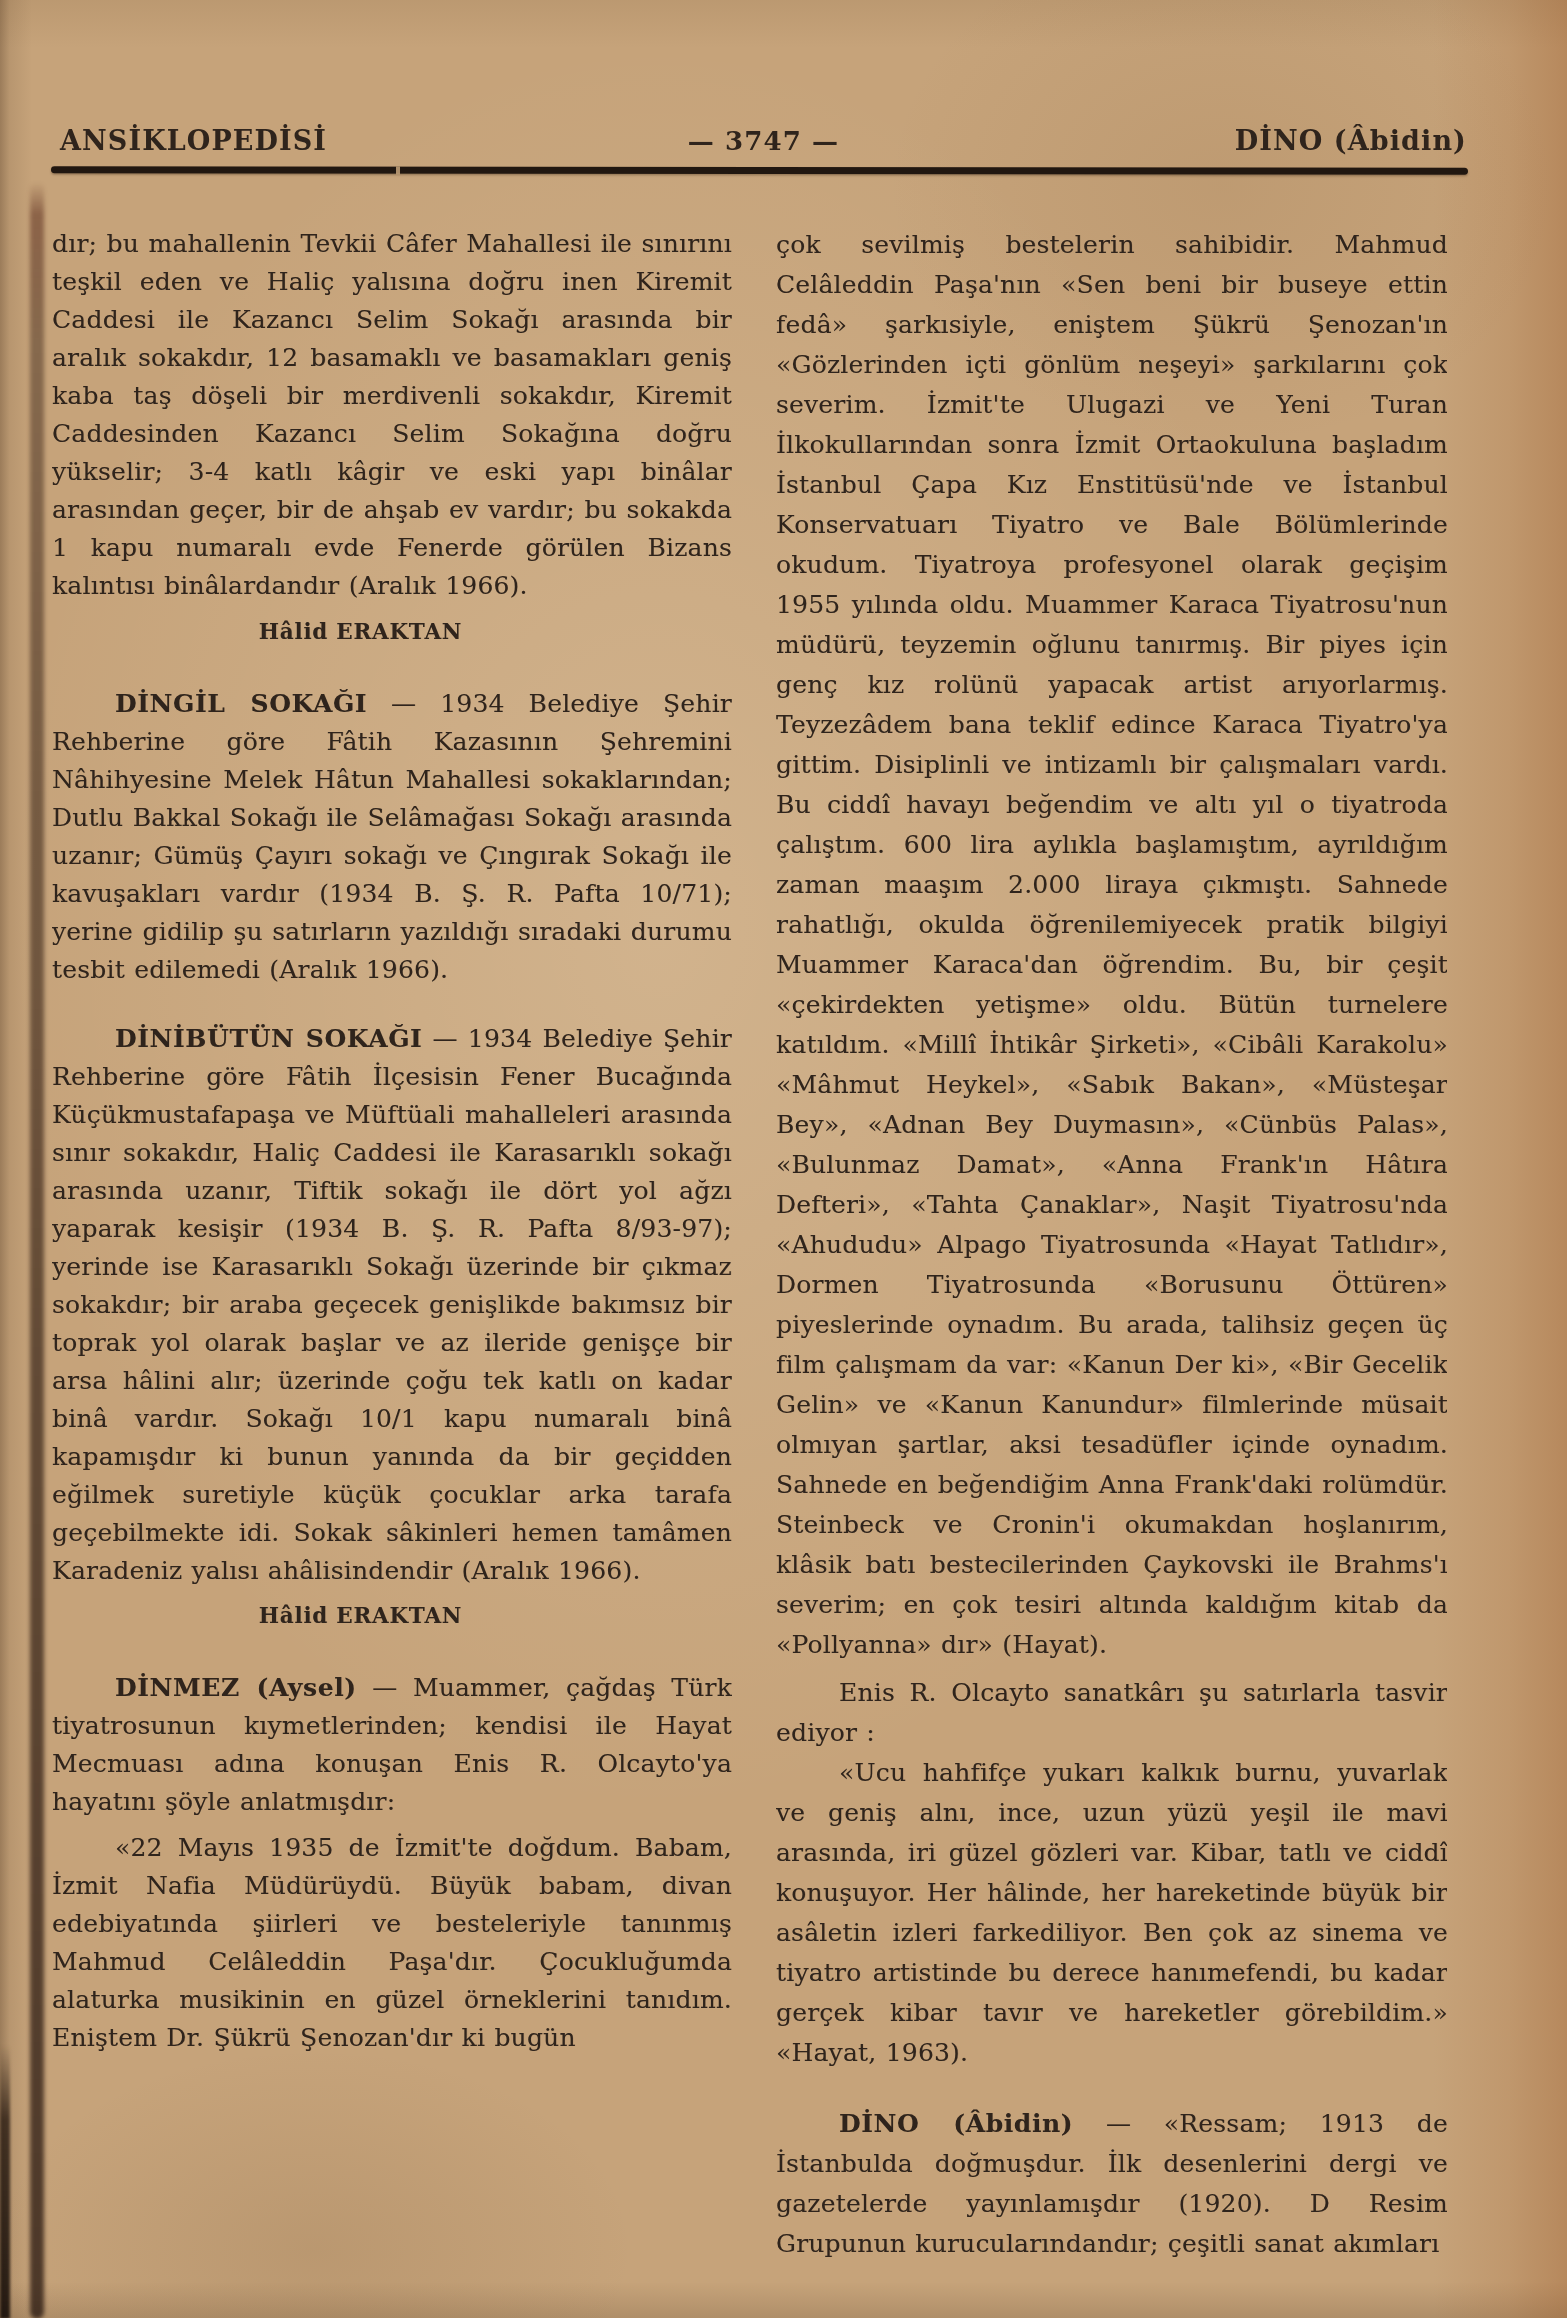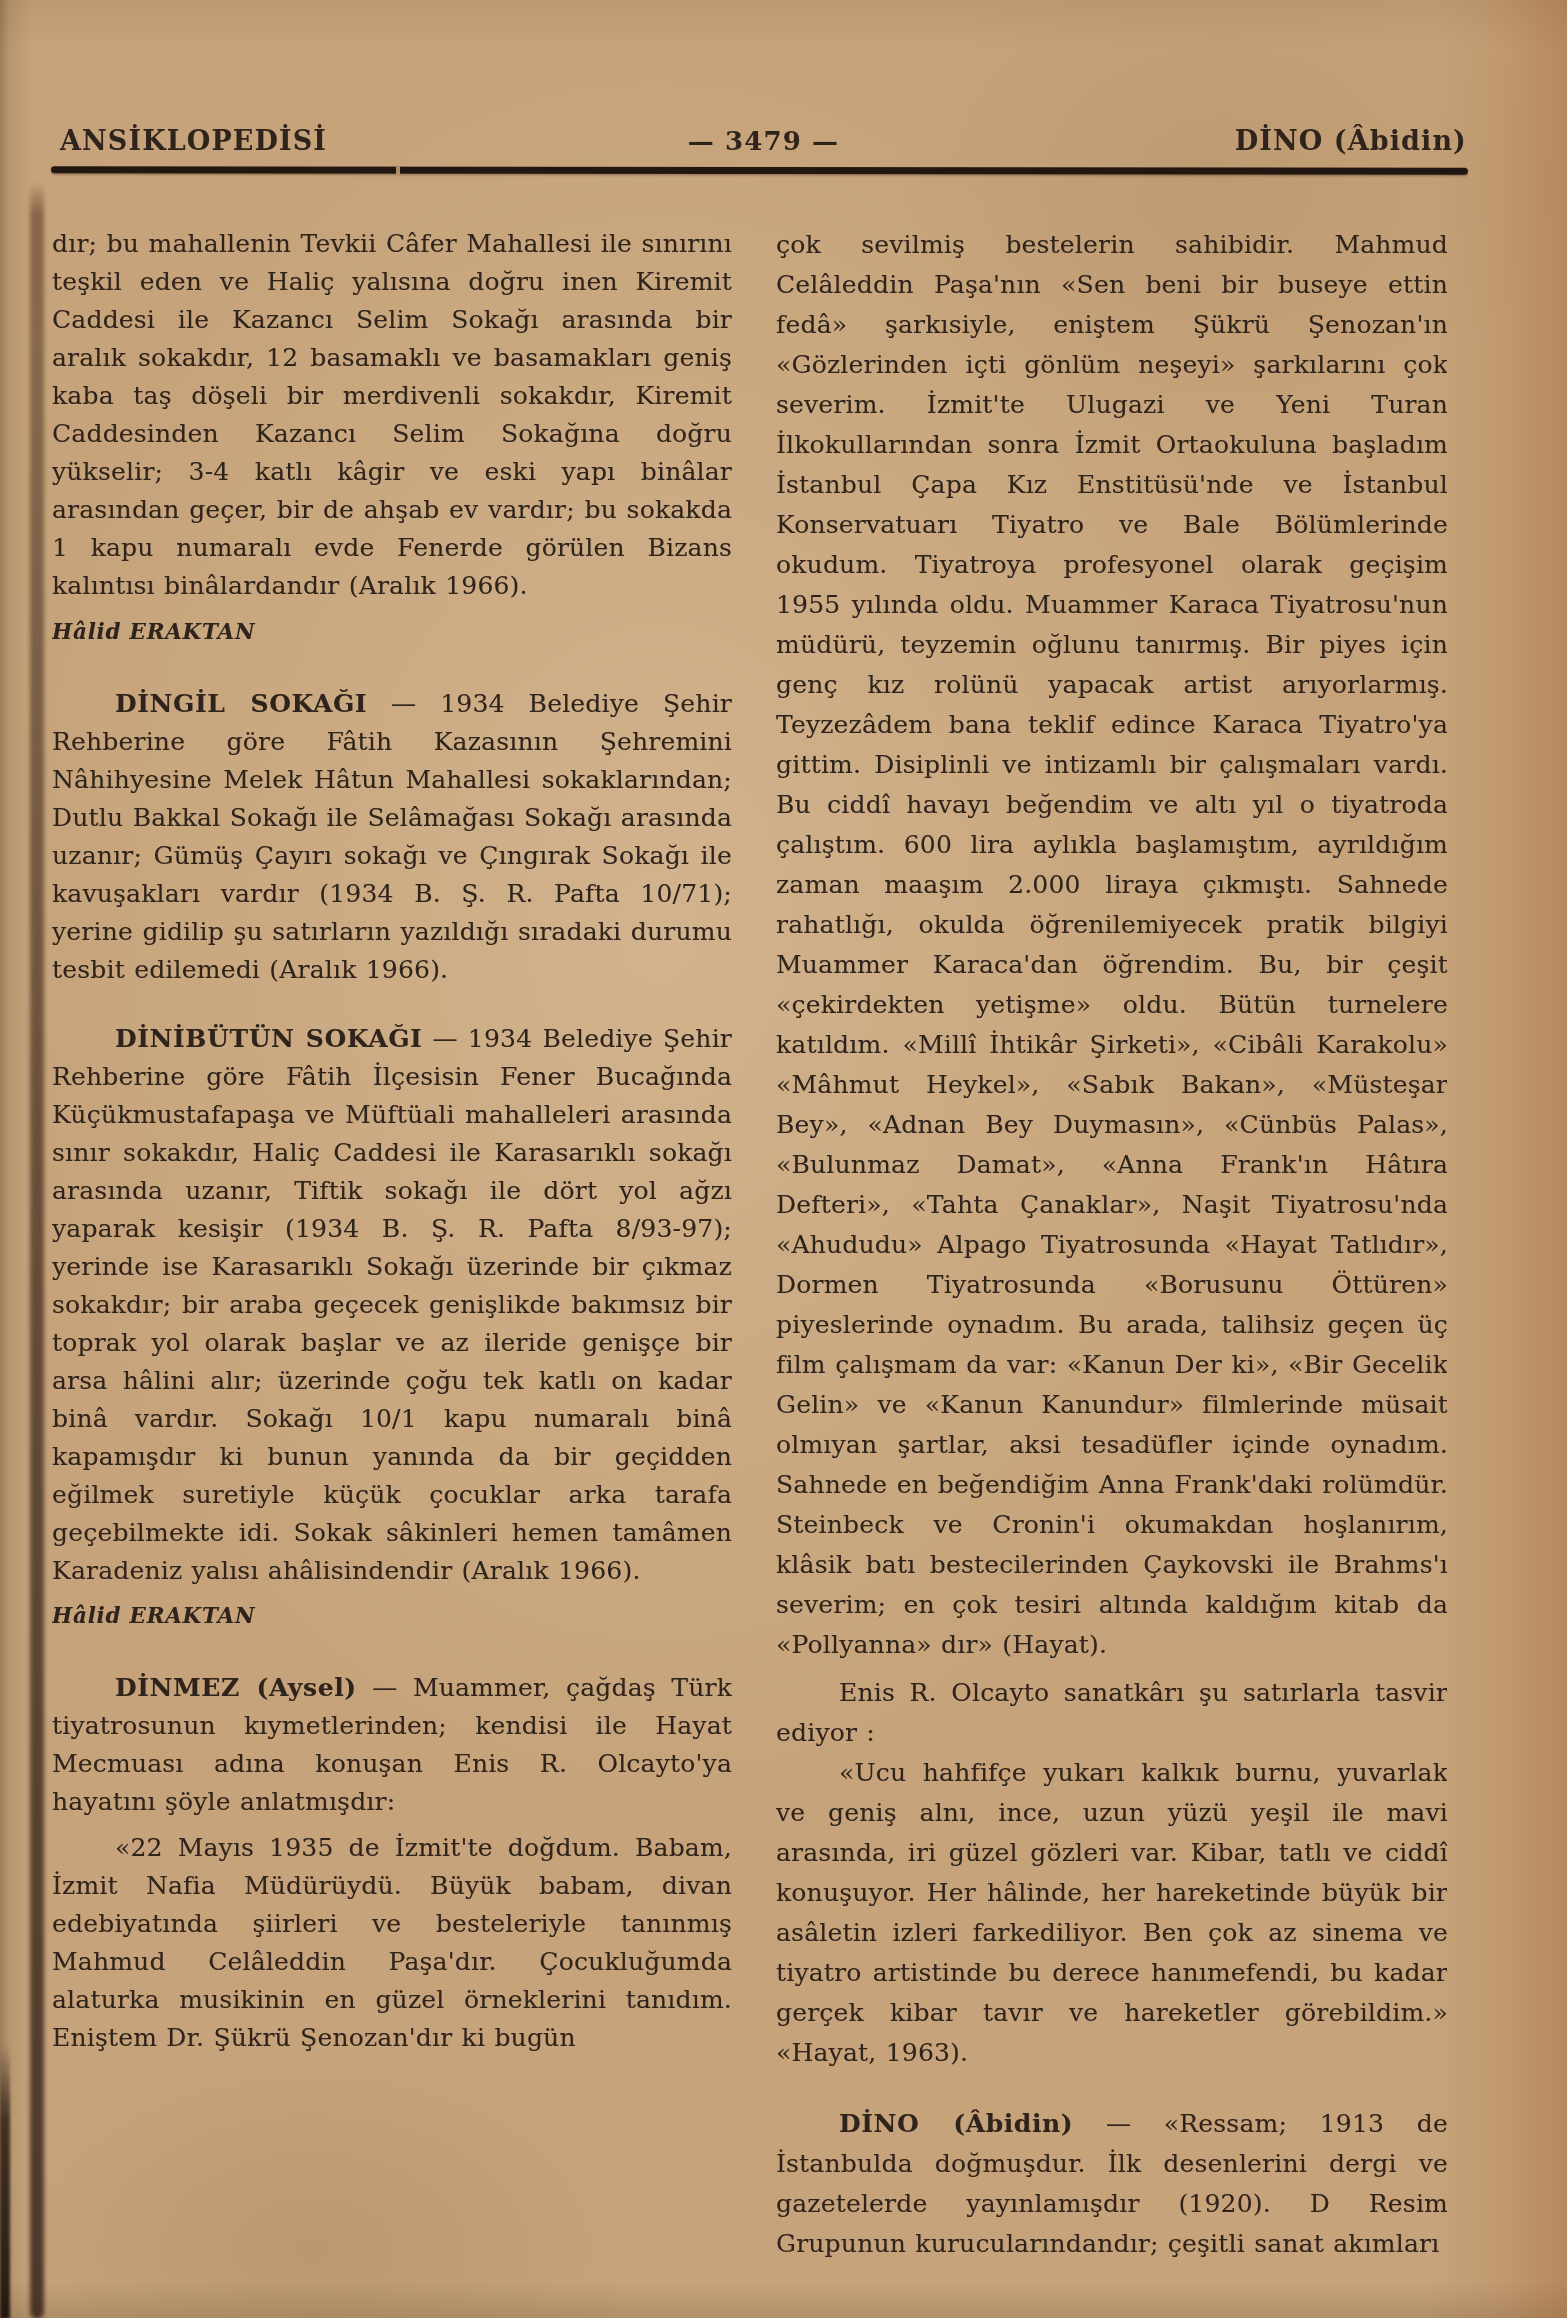--- a/index.html
+++ b/index.html
@@ -119,39 +119,38 @@
   .gap     { margin-top: 31px; }
   .gap-sm  { margin-top: 8px; }
   .term {
     font-weight: bold;
     letter-spacing: 0.6px;
     margin-top: 24px;
   }
   .sig {
     margin: 7.5px 0 34px 0;
     padding-right: 63px;
-    text-align: left;
+    text-align: center;
     font-weight: bold;
     font-size: 21.4px;
     letter-spacing: 0.8px;
     text-shadow: 0.3px 0.3px 0.3px rgba(47,36,28,0.25);
-    font-style: italic;
   }
 </style>
 </head>
 <body>
 
 <div class="page">
 
   <div class="edge-strip"></div>
   <div class="edge-strip-corner"></div>
 
   <header class="header">
     <span class="h-left">ANSİKLOPEDİSİ</span>
-    <span class="h-center">— 3479 —</span>
+    <span class="h-center">— 3747 —</span>
     <span class="h-right">DİNO (Âbidin)</span>
   </header>
 
   <div class="rule">
     <span class="rule-notch"></span>
   </div>
 
   <main class="columns">
 
     <section class="col col-left">

